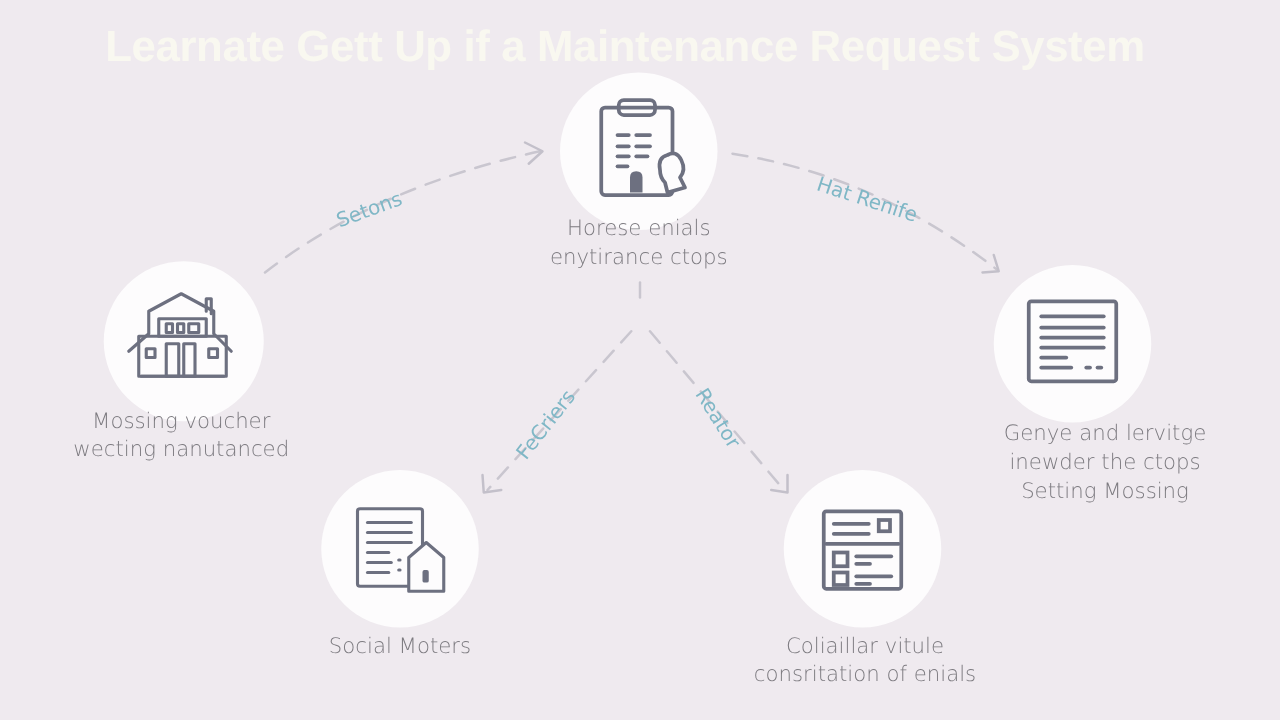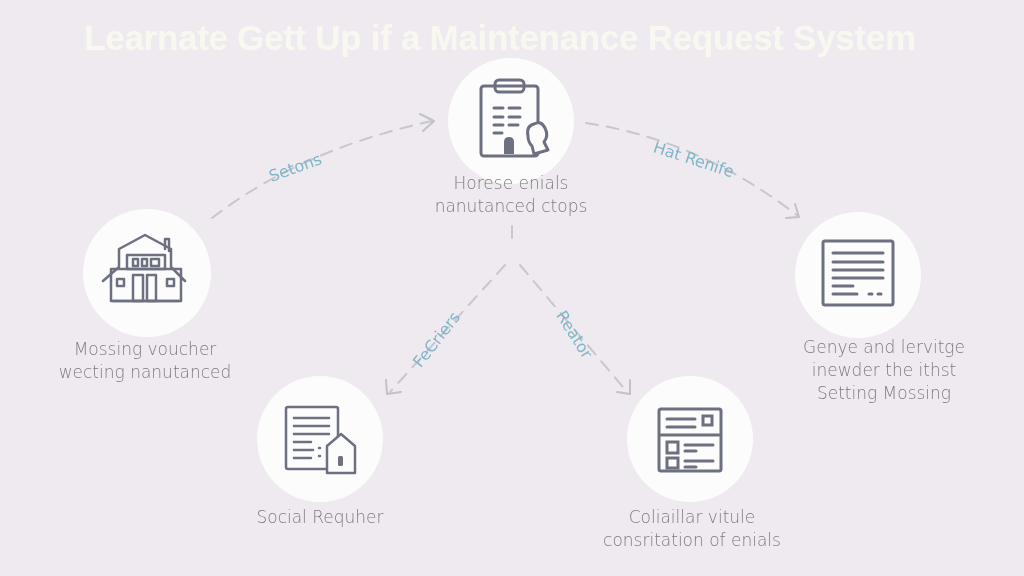--- a/index.html
+++ b/index.html
@@ -65,42 +65,42 @@
       <line x1="46" y1="67" x2="55" y2="67"></line>
         <line x1="61" y1="67" x2="70" y2="67"></line>
       <line x1="46" y1="75" x2="54" y2="75"></line>
       <path d="M80,78 Q78,68 86,66 Q93,62 97,70 Q101,78 96,84 L100,92 L86,96 L84,88 Q80,84 80,78 Z" fill="#fdfcfd"></path>
     </g>
     <path d="M56,96 L56,84 Q56,79 61,79 Q66,79 66,84 L66,96 Z" fill="#6d7080"></path>
   </svg>
 </div>
 <div class="caption" style="left:381px;top:172px;text-align:center;">
   <div>Horese enials</div>
-  <div>nanutanced ctops</div>
+  <div>enytirance ctops</div>
 </div>
 
 <div class="node" style="left:83px;top:209px;width:128px;height:128px;">
   <svg width="128" height="128">
     <g fill="none" stroke="#6d7080" stroke-width="2.5" stroke-linejoin="round" stroke-linecap="round">
       <path d="M20,72 L36,58 L36,40 L62,26 L88,40 L88,58 L102,72"></path>
       <path d="M82,40 L82,30 L86,30 L86,42"></path>
       <rect x="28" y="60" width="70" height="32"></rect>
       <rect x="44" y="46" width="38" height="14"></rect>
       <rect x="50" y="50" width="5" height="7"></rect>
         <rect x="59" y="50" width="5" height="7"></rect>
         <rect x="68" y="50" width="8" height="7"></rect>
       <rect x="34" y="70" width="7" height="7"></rect>
         <rect x="84" y="70" width="7" height="7"></rect>
       <rect x="50" y="66" width="10" height="26"></rect>
         <rect x="64" y="66" width="9" height="26"></rect>
       <line x1="30" y1="92" x2="96" y2="92"></line>
     </g>
   </svg>
 </div>
-<div class="caption" style="left:15px;top:338px;">
+<div class="caption" style="left:15px;top:326px;">
   <div>Mossing voucher</div>
   <div>wecting nanutanced</div>
 </div>
 
 <div class="node" style="left:795px;top:212px;width:126px;height:126px;">
   <svg width="126" height="126">
     <g fill="none" stroke="#6d7080" stroke-width="3" stroke-linecap="round">
       <rect x="28" y="29" width="70" height="64" rx="2"></rect>
       <line x1="38" y1="41" x2="88" y2="41"></line>
       <line x1="38" y1="50" x2="88" y2="50"></line>
@@ -108,21 +108,21 @@
       <line x1="38" y1="66" x2="88" y2="66"></line>
       <line x1="38" y1="74" x2="58" y2="74"></line>
       <line x1="38" y1="82" x2="62" y2="82"></line>
       <line x1="74" y1="82" x2="77" y2="82"></line>
       <line x1="83" y1="82" x2="86" y2="82"></line>
     </g>
   </svg>
 </div>
 <div class="caption" style="left:754px;top:336px;">
   <div>Genye and lervitge</div>
-  <div>inewder the ithst</div>
+  <div>inewder the ctops</div>
   <div>Setting Mossing</div>
 </div>
 
 <div class="node" style="left:257px;top:376px;width:126px;height:126px;">
   <svg width="126" height="126">
     <g fill="none" stroke="#6d7080" stroke-width="2.5" stroke-linecap="round" stroke-linejoin="round">
       <rect x="29" y="31" width="52" height="62" rx="2"></rect>
       <line x1="37" y1="42" x2="72" y2="42"></line>
       <line x1="37" y1="50" x2="72" y2="50"></line>
       <line x1="37" y1="58" x2="72" y2="58"></line>
@@ -130,21 +130,21 @@
       <line x1="37" y1="74" x2="56" y2="74"></line>
       <line x1="37" y1="82" x2="54" y2="82"></line>
       <line x1="62" y1="72" x2="63" y2="72"></line>
       <line x1="62" y1="80" x2="63" y2="80"></line>
       <path d="M70,97 L70,70 L84,58 L98,70 L98,97 Z" fill="#fdfcfd"></path>
     </g>
     <rect x="81" y="80" width="5" height="10" rx="1.5" fill="#6d7080"></rect>
   </svg>
 </div>
 <div class="caption" style="left:190px;top:506px;">
-  <div>Social Requher</div>
+  <div>Social Moters</div>
 </div>
 
 <div class="node" style="left:627px;top:376px;width:126px;height:126px;">
   <svg width="126" height="126">
     <g fill="none" stroke="#6d7080" stroke-width="3" stroke-linecap="round">
       <rect x="32" y="33" width="62" height="62" rx="2"></rect>
       <line x1="40" y1="43" x2="68" y2="43"></line>
       <line x1="40" y1="51" x2="68" y2="51"></line>
       <rect x="76" y="40" width="9" height="9"></rect>
       <line x1="34" y1="59" x2="92" y2="59"></line>

